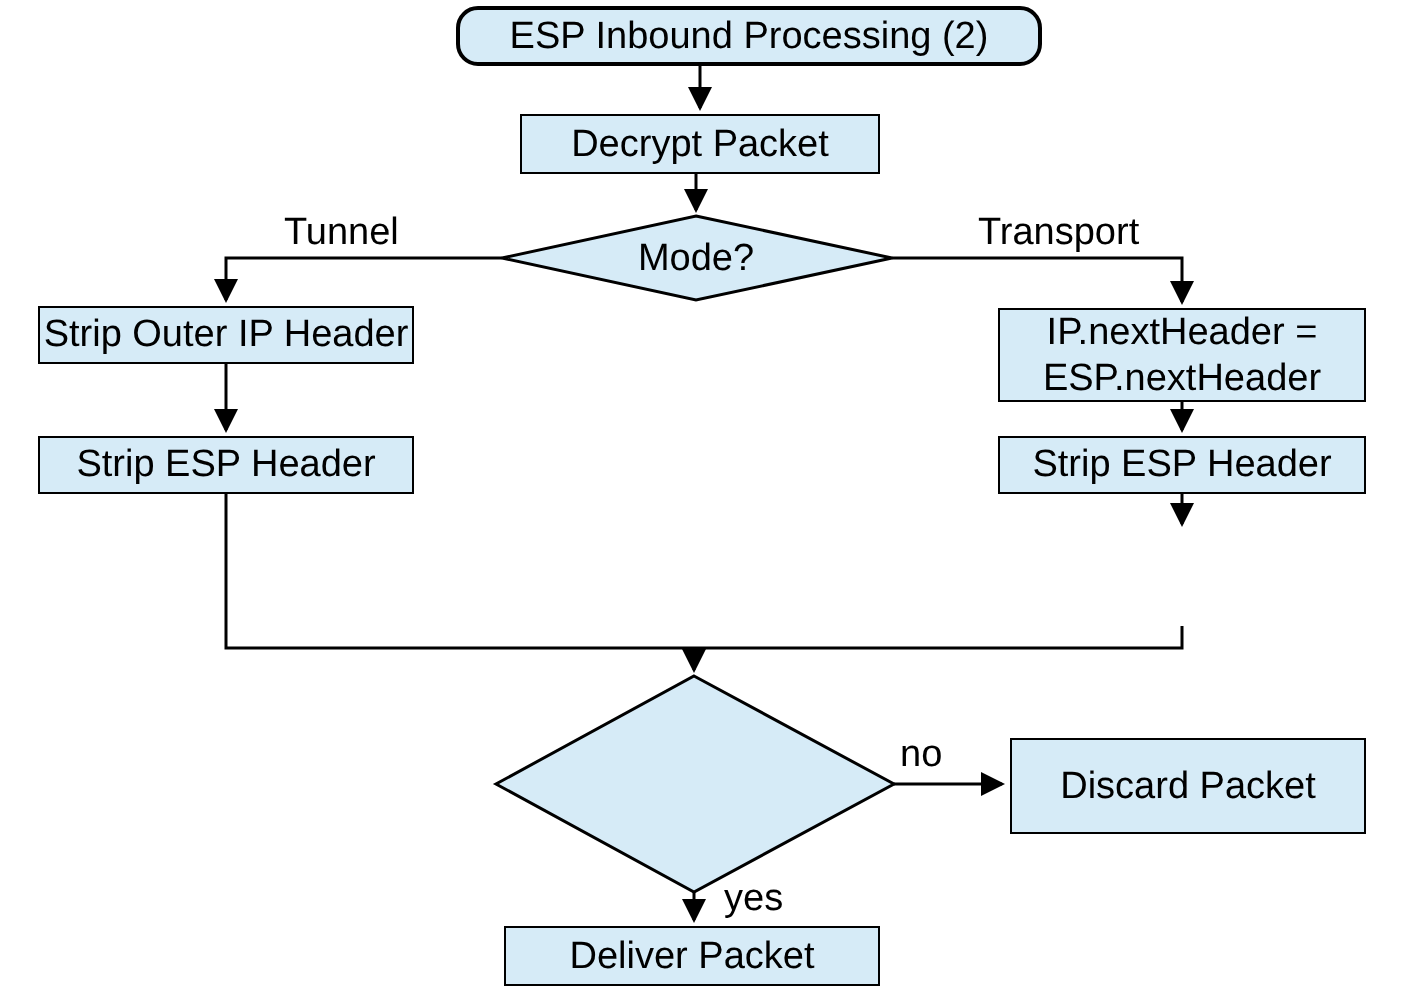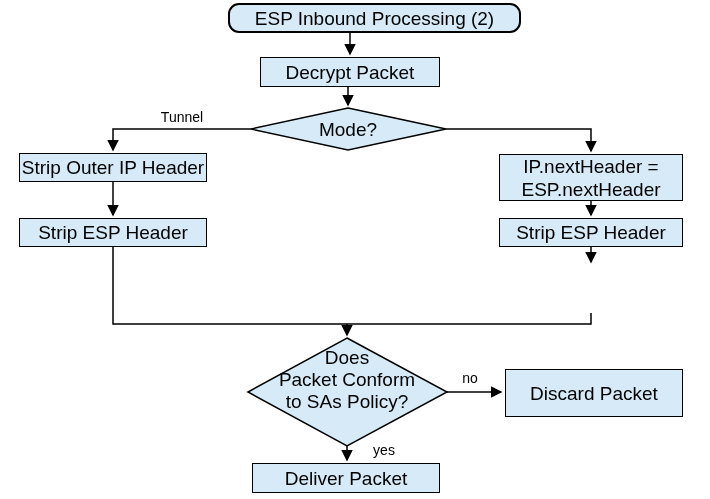--- a/index.html
+++ b/index.html
@@ -16,21 +16,21 @@
     display:flex;align-items:center;justify-content:center;
     text-align:center;font-size:19px;line-height:23px;
     white-space:pre-line;color:var(--text,#000);
   }
   .rounded{border-radius:11px;border-width:2px;}
   .dtext{
     position:absolute;text-align:center;font-size:19px;line-height:22px;
     white-space:pre-line;color:var(--text,#000);
   }
   .lbl{
-    position:absolute;text-align:center;font-size:14px;line-height:22px;
+    position:absolute;text-align:left;font-size:19px;line-height:22px;
     color:var(--text,#000);
   }
   .edge{stroke:var(--line,#000);stroke-width:1.5;fill:none;}
   .dec{fill:var(--node-fill,#d6ebf7);stroke:var(--node-border,#000);stroke-width:1.5;}
   .ah{fill:var(--line,#000);}
 </style>
 </head>
 <body>
 
 <div class="canvas">
@@ -63,34 +63,32 @@
   </svg>
 
   <div class="node rounded" style="left:228px;top:3px;width:293px;height:30px;">ESP Inbound Processing (2)</div>
 
   <div class="node" style="left:260px;top:57px;width:180px;height:30px;">Decrypt Packet</div>
 
   <div class="dtext" style="left:288px;top:119px;width:120px;text-align:center;">Mode?</div>
 
   <div class="lbl" style="left:142px;top:106px;width:80px;">Tunnel</div>
 
+  <div class="lbl" style="left:489px;top:106px;width:80px;">Transport</div>
 
   <div class="node" style="left:19px;top:153px;width:188px;height:29px;">Strip Outer IP Header</div>
 
   <div class="node" style="left:19px;top:218px;width:188px;height:29px;">Strip ESP Header</div>
 
   <div class="node" style="left:499px;top:154px;width:184px;height:47px;">IP.nextHeader =
 ESP.nextHeader</div>
 
   <div class="node" style="left:499px;top:218px;width:184px;height:29px;">Strip ESP Header</div>
 
 
-  <div class="dtext" style="left:257px;top:347px;width:180px;">Does
-Packet Conform
-to SAs Policy?</div>
 
   <div class="lbl" style="left:450px;top:367px;width:40px;">no</div>
 
   <div class="node" style="left:505px;top:369px;width:178px;height:48px;">Discard Packet</div>
 
   <div class="lbl" style="left:362px;top:439px;width:44px;">yes</div>
 
   <div class="node" style="left:252px;top:463px;width:188px;height:30px;">Deliver Packet</div>
 
 </div>

